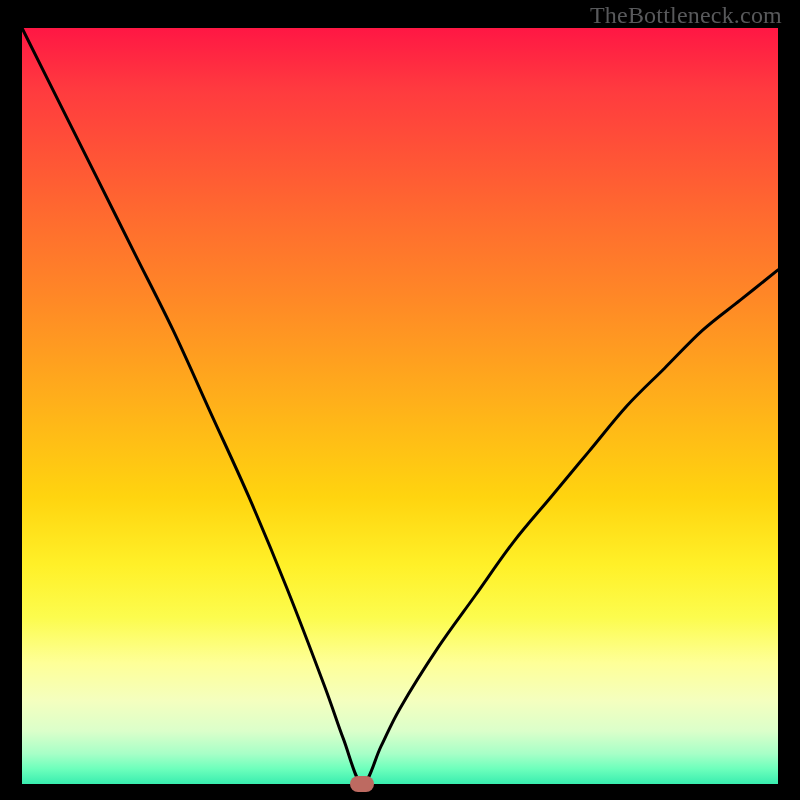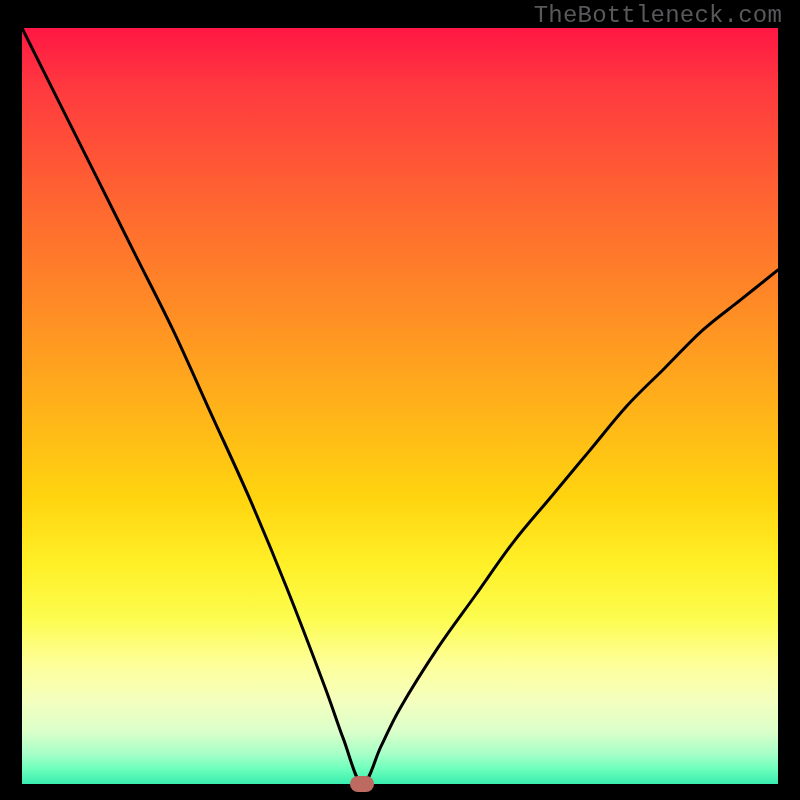--- a/index.html
+++ b/index.html
@@ -7,21 +7,21 @@
   .frame {
     position: relative;
     width: 800px;
     height: 800px;
     background: #000;
   }
   .watermark {
     position: absolute;
     top: 2px;
     right: 18px;
-    font-family: Liberation Mono, monospace;
+    font-family: Liberation Serif, serif;
     font-size: 24px;
     font-weight: 500;
     color: #58595b;
     letter-spacing: 0.2px;
   }
   .plot-area {
     position: absolute;
     left: 22px;
     top: 28px;
     width: 756px;

